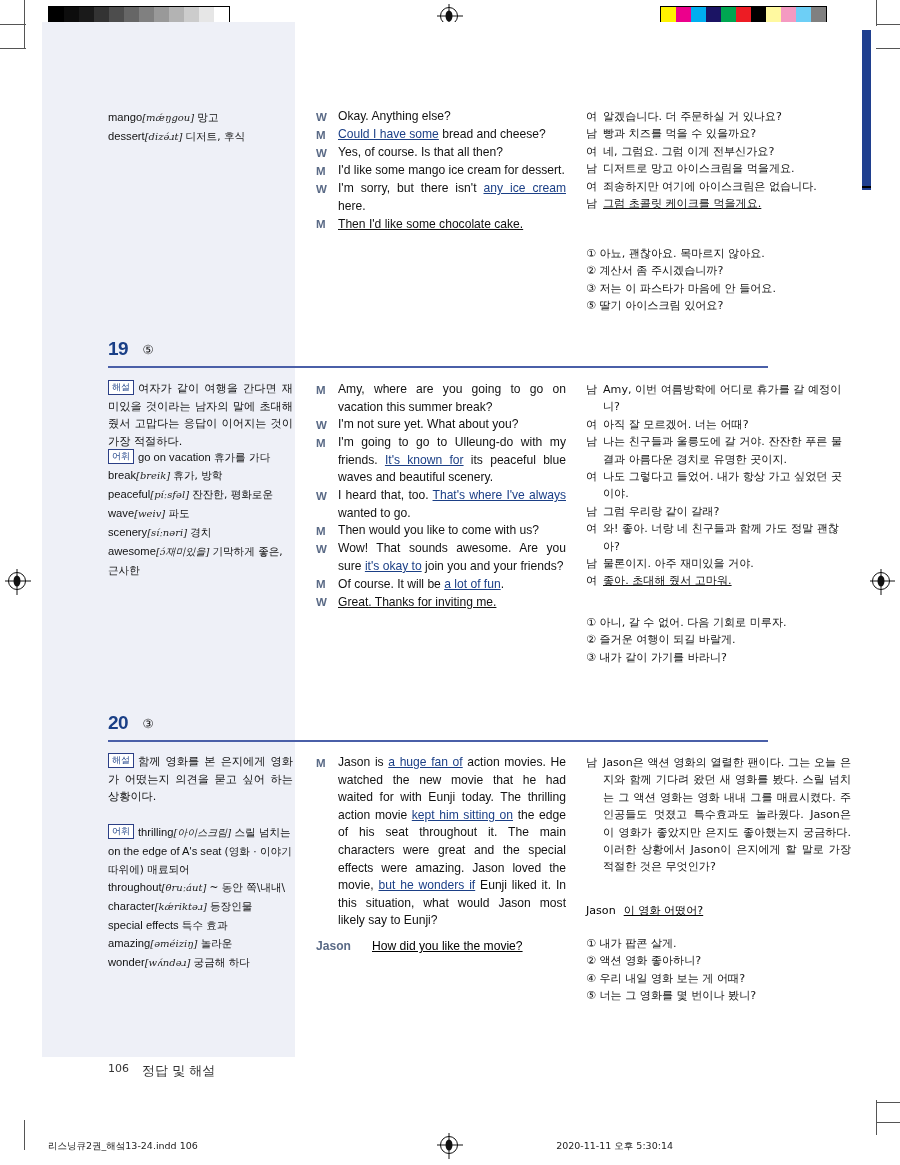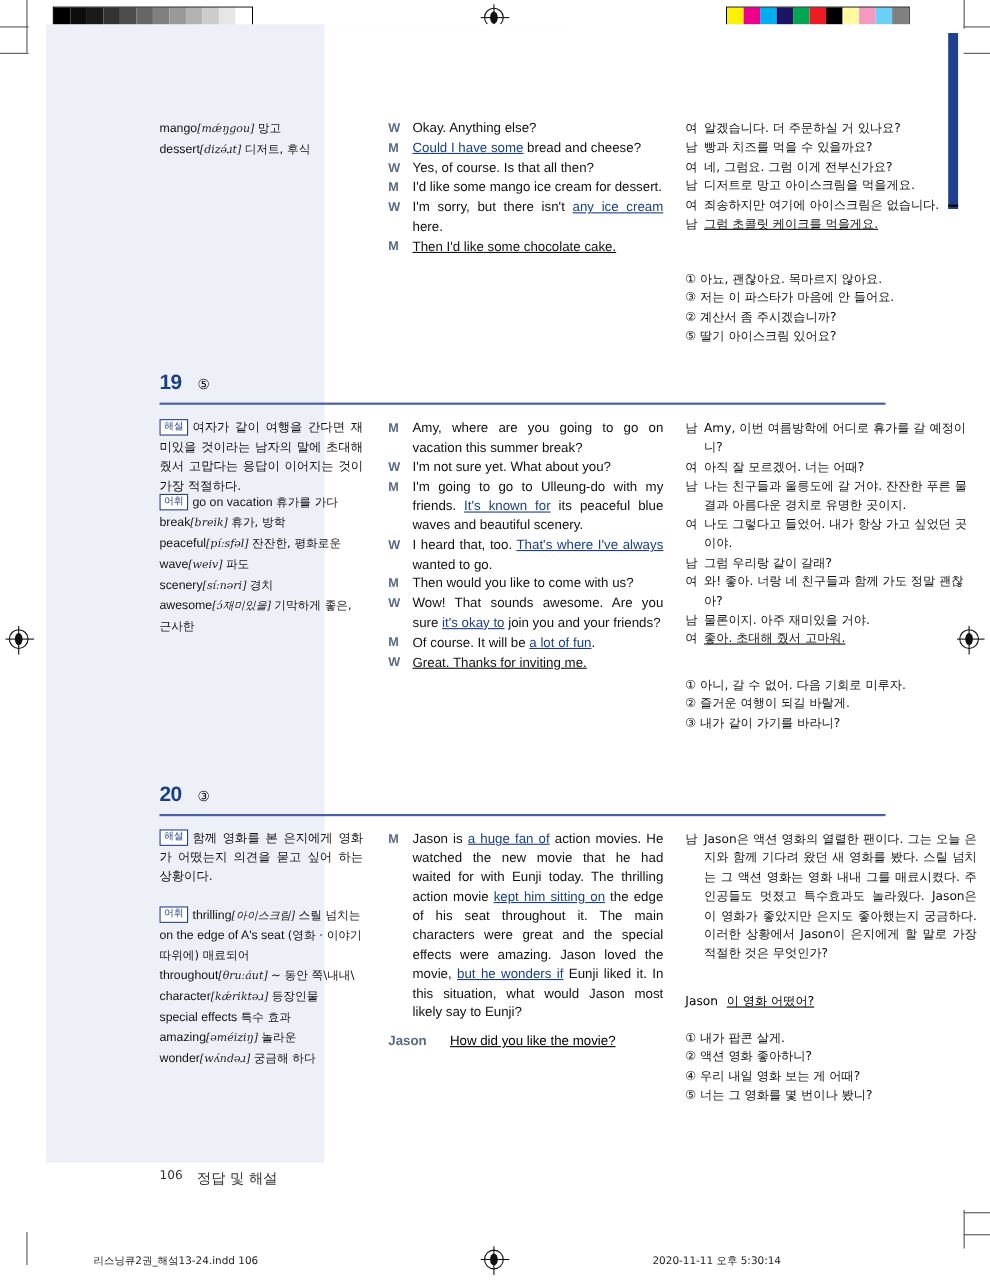--- a/index.html
+++ b/index.html
@@ -46,21 +46,21 @@
   .spine-blue {
     position:absolute; left:862px; top:30px; width:9px; height:160px;
     background:#1f3f8f;
   }
   .spine-tick {
     position:absolute; left:862px; top:186px; width:9px; height:2px;
     background:#000;
   }
 
   
-  .content { position:absolute; left:0; top:0; width:715px; height:1165px;margin-left:37px; }
+  .content { position:absolute; left:0; top:0; width:715px; height:1165px; }
 
   .col-left   { position:absolute; left:108px;  width:185px; }
   .col-mid    { position:absolute; left:316px;  width:250px; }
   .col-right  { position:absolute; left:586px;  width:265px; }
 
   
   .q-head { position:absolute; left:108px; width:660px; }
   .q-head .qnum {
     font-size:19px; font-weight:bold; color:#1a3f86;
     display:inline-block; vertical-align:middle; letter-spacing:-0.5px;
@@ -266,22 +266,22 @@
       <div class="row">
         <div class="spk">남</div>
         <div class="txt ans-ul">그럼 초콜릿 케이크를 먹을게요.</div>
       </div>
     </div>
   </div>
 
   <div class="col-right" style="top:245px;">
     <div class="kopt">
       <div>① 아뇨, 괜찮아요. 목마르지 않아요.</div>
+      <div>② 계산서 좀 주시겠습니까?</div>
       <div>③ 저는 이 파스타가 마음에 안 들어요.</div>
-      <div>② 계산서 좀 주시겠습니까?</div>
       <div>⑤ 딸기 아이스크림 있어요?</div>
     </div>
   </div>
 
   <div class="q-head" style="top:338px;">
     <span class="qnum">19</span>
     <span class="qans">⑤</span>
   </div>
   <div class="q-rule" style="top:366px;"></div>
 

